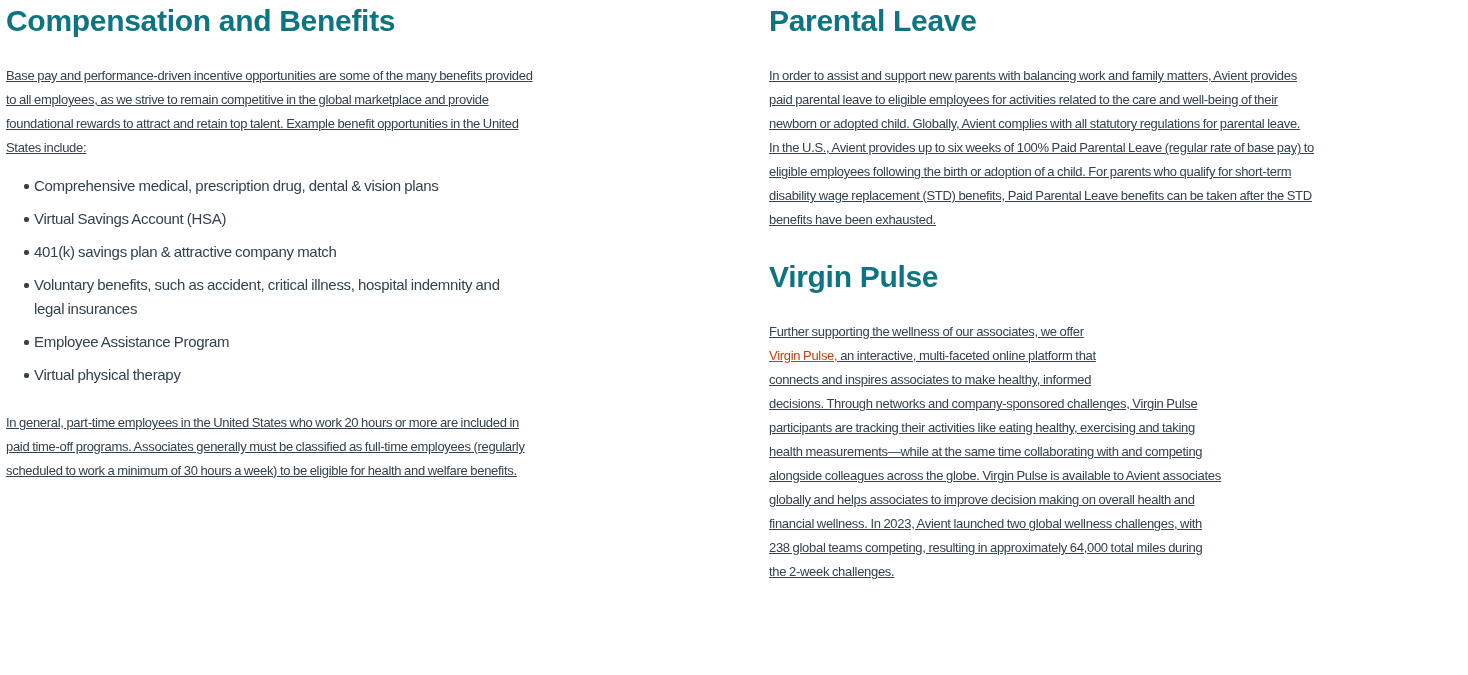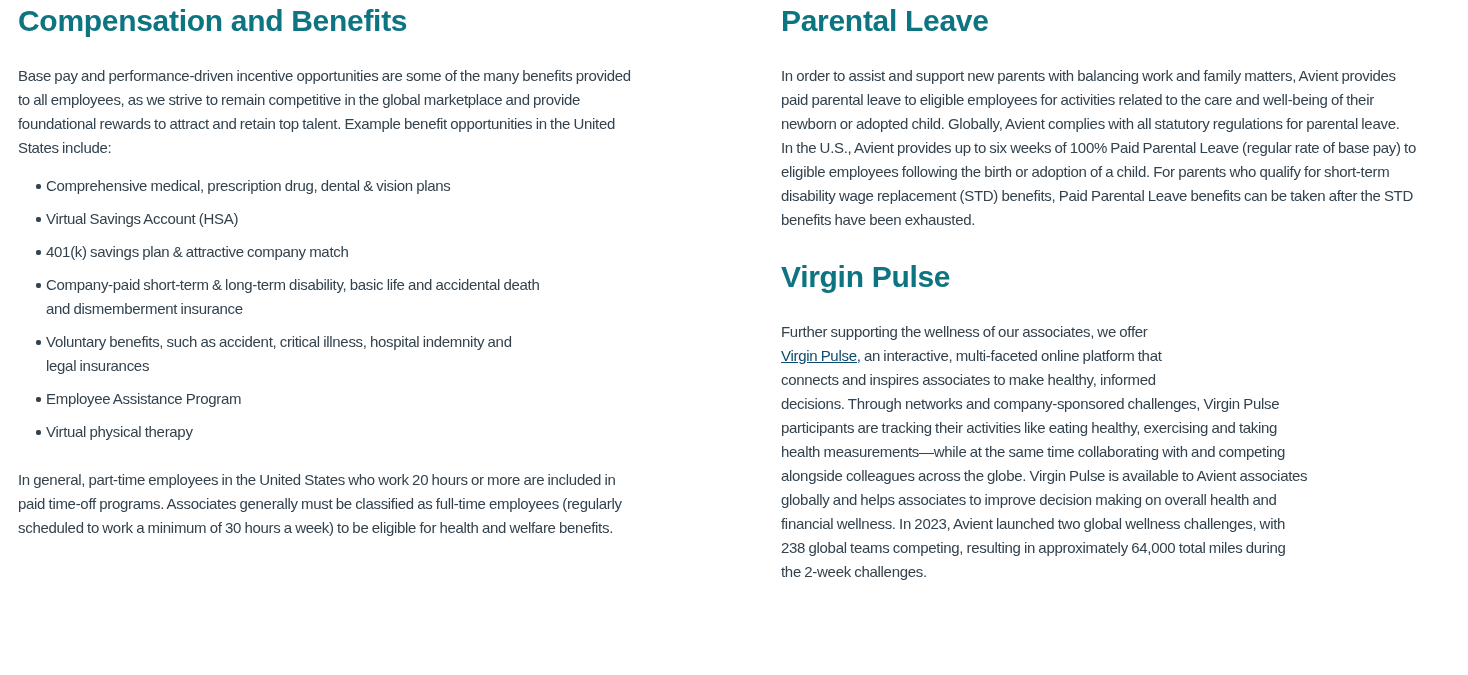--- a/index.html
+++ b/index.html
@@ -8,21 +8,21 @@
     padding: 0;
     background: #ffffff;
     width: 1468px;
     height: 675px;
     overflow: hidden;
     font-family: "Liberation Sans", sans-serif;
   }
   .page {
     display: flex;
     width: 1376px;
-    padding: 2px 0 0 18px;
+    padding: 2px 0 0 6px;
   }
   .col-left {
     width: 700px;
     flex: 0 0 700px;
   }
   .col-right {
     margin-left: 63px;
     width: 703px;
     flex: 0 0 703px;
   }
@@ -32,26 +32,27 @@
     line-height: 38px;
     font-weight: 700;
     letter-spacing: -0.3px;
     color: #0d7481;
   }
   .h-vp {
     margin-top: 26px;
   }
   p.body {
     margin: 24px 0 0 0;
-    font-size: 15px;
+    font-size: 13px;
     line-height: 24px;
     letter-spacing: -0.3px;
     word-spacing: -0.5px;
     color: #33424d;
     white-space: pre-line;
+    text-decoration: underline;
   }
   ul.bullets {
     list-style: none;
     margin: 14px 0 0 0;
     padding: 0;
   }
   ul.bullets li {
     position: relative;
     padding-left: 28px;
     margin-bottom: 9px;
@@ -68,42 +69,40 @@
     position: absolute;
     left: 18px;
     top: 10px;
     width: 5px;
     height: 5px;
     border-radius: 2px;
     background: #33424d;
   }
   .outro { margin-top: 33px; }
   a.link {
-    color: #0c4a6e;
+    color: #c2410c;
     text-decoration: underline;
     cursor: pointer;
   }
 </style>
 </head>
 <body>
 
 <div class="page">
 
   <div class="col-left">
     <h1>Compensation and Benefits</h1>
     <p class="body">Base pay and performance-driven incentive opportunities are some of the many benefits provided
 to all employees, as we strive to remain competitive in the global marketplace and provide
 foundational rewards to attract and retain top talent. Example benefit opportunities in the United
 States include:</p>
     <ul class="bullets">
         <li>Comprehensive medical, prescription drug, dental &amp; vision plans</li>
         <li>Virtual Savings Account (HSA)</li>
         <li>401(k) savings plan &amp; attractive company match</li>
-        <li>Company-paid short-term &amp; long-term disability, basic life and accidental death
-and dismemberment insurance</li>
         <li>Voluntary benefits, such as accident, critical illness, hospital indemnity and
 legal insurances</li>
         <li>Employee Assistance Program</li>
         <li>Virtual physical therapy</li>
       </ul>
     <p class="body outro">In general, part-time employees in the United States who work 20 hours or more are included in
 paid time-off programs. Associates generally must be classified as full-time employees (regularly
 scheduled to work a minimum of 30 hours a week) to be eligible for health and welfare benefits.</p>
   </div>
 

